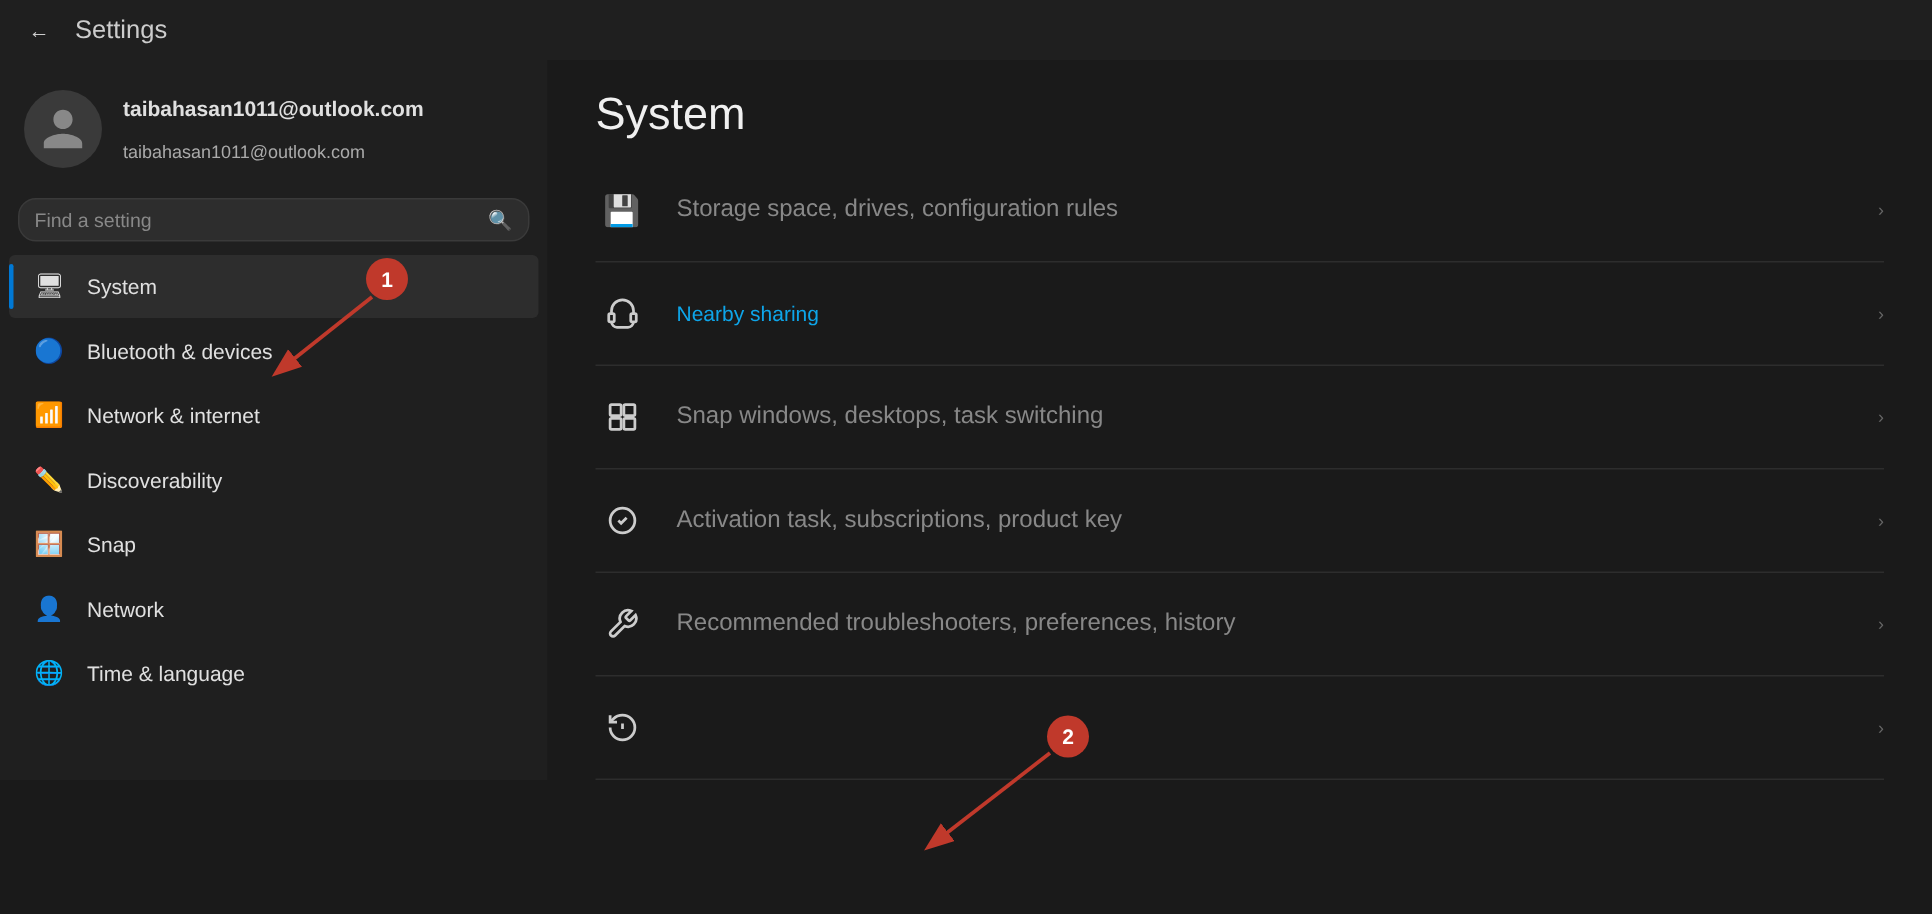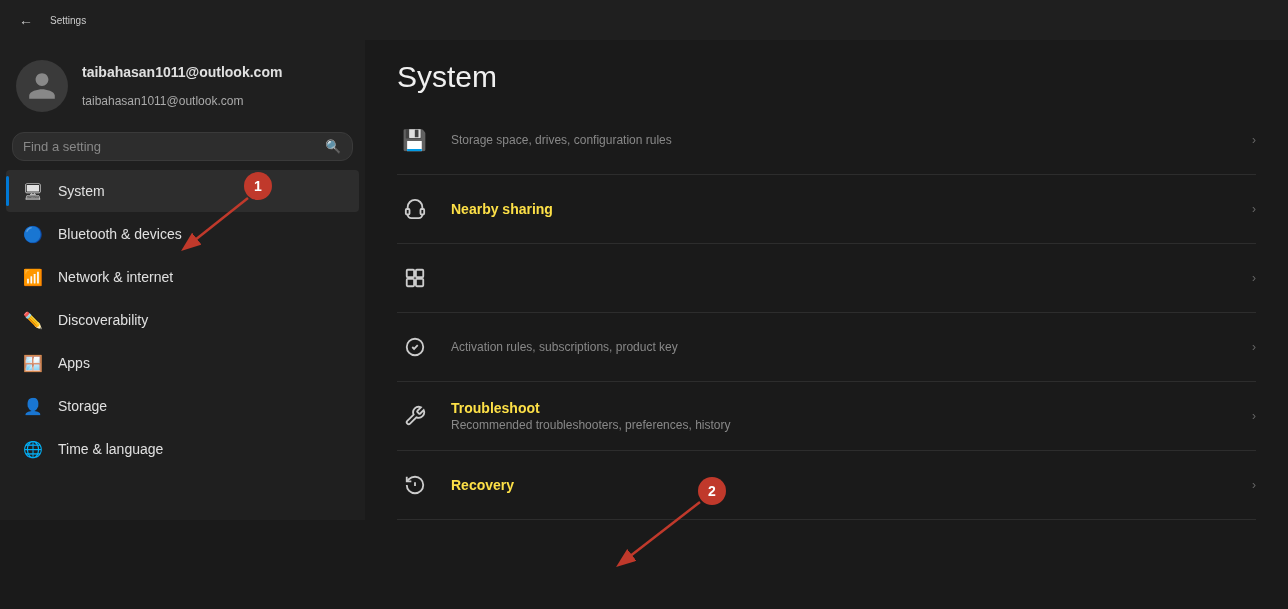--- a/index.html
+++ b/index.html
@@ -29,21 +29,21 @@
       height: 28px;
       display: flex;
       align-items: center;
       justify-content: center;
       border-radius: 4px;
       cursor: pointer;
       color: #ccc;
       font-size: 14px;
     }
     .titlebar-title {
-      font-size: 10px;
+      font-size: 17px;
       color: #ccc;
     }
 
     
     .main-layout {
       display: flex;
       flex: 1;
       overflow: hidden;
     }
 
@@ -174,22 +174,22 @@
       width: 36px;
       height: 36px;
       display: flex;
       align-items: center;
       justify-content: center;
       font-size: 20px;
       flex-shrink: 0;
       color: #ccc;
     }
     .settings-item-text { display: flex; flex-direction: column; gap: 2px; flex: 1; }
-    .settings-item-title { font-size: 14px; color: #fde047; font-weight: 700; }
-    .settings-item-desc { font-size: 12px; color: #888; }
+    .settings-item-title { font-size: 14px; color: #0ea5e9; font-weight: 400; }
+    .settings-item-desc { font-size: 16px; color: #888; }
     .settings-item-arrow { color: #666; font-size: 12px; }
 
     
     .overlay-svg {
       position: absolute;
       top: 0;
       left: 0;
       width: 1288px;
       height: 609px;
       pointer-events: none;
@@ -244,25 +244,25 @@
         <div class="nav-item">
           <span class="nav-icon">📶</span>
           <span class="nav-label">Network &amp; internet</span>
         </div>
         <div class="nav-item">
           <span class="nav-icon">✏️</span>
           <span class="nav-label">Discoverability</span>
         </div>
         <div class="nav-item">
           <span class="nav-icon">🪟</span>
-          <span class="nav-label">Apps</span>
+          <span class="nav-label">Snap</span>
         </div>
         <div class="nav-item">
           <span class="nav-icon">👤</span>
-          <span class="nav-label">Storage</span>
+          <span class="nav-label">Network</span>
         </div>
         <div class="nav-item">
           <span class="nav-icon">🌐</span>
           <span class="nav-label">Time &amp; language</span>
         </div>
       </nav>
     </div>
 
     <div class="content">
       <div class="content-header">
@@ -297,61 +297,60 @@
         <div class="settings-item">
           <div class="settings-item-icon">
             <svg width="22" height="22" viewBox="0 0 24 24" fill="none" stroke="#ccc" stroke-width="2">
               <rect x="3" y="3" width="8" height="8" rx="1"></rect>
               <rect x="13" y="3" width="8" height="8" rx="1"></rect>
               <rect x="3" y="13" width="8" height="8" rx="1"></rect>
               <rect x="13" y="13" width="8" height="8" rx="1"></rect>
             </svg>
           </div>
           <div class="settings-item-text">
+            <span class="settings-item-desc">Snap windows, desktops, task switching</span>
           </div>
           <span class="settings-item-arrow">›</span>
         </div>
 
         <div class="settings-item">
           <div class="settings-item-icon">
             <svg width="22" height="22" viewBox="0 0 24 24" fill="none" stroke="#ccc" stroke-width="2">
               <circle cx="12" cy="12" r="9"></circle>
               <polyline points="9,12 11,14 15,10"></polyline>
             </svg>
           </div>
           <div class="settings-item-text">
-            <span class="settings-item-desc">Activation rules, subscriptions, product key</span>
+            <span class="settings-item-desc">Activation task, subscriptions, product key</span>
           </div>
           <span class="settings-item-arrow">›</span>
         </div>
 
         <div class="settings-item">
           <div class="settings-item-icon">
             <svg width="22" height="22" viewBox="0 0 24 24" fill="none" stroke="#ccc" stroke-width="2">
               <path d="M14.7 6.3a1 1 0 0 0 0 1.4l1.6 1.6a1 1 0 0 0 1.4 0l3.77-3.77a6 6 0 0 1-7.94 7.94l-6.91 6.91a2.12 2.12 0 0 1-3-3l6.91-6.91a6 6 0 0 1 7.94-7.94l-3.76 3.76z"></path>
             </svg>
           </div>
           <div class="settings-item-text">
-            <span class="settings-item-title">Troubleshoot</span>
             <span class="settings-item-desc">Recommended troubleshooters, preferences, history</span>
           </div>
           <span class="settings-item-arrow">›</span>
         </div>
 
         <div class="settings-item">
           <div class="settings-item-icon">
             <svg width="22" height="22" viewBox="0 0 24 24" fill="none" stroke="#ccc" stroke-width="2">
               <path d="M3 12a9 9 0 1 0 9-9 9.75 9.75 0 0 0-6.74 2.74L3 8"></path>
               <path d="M3 3v5h5"></path>
               <line x1="12" y1="9" x2="12" y2="13"></line>
               <line x1="12" y1="17" x2="12.01" y2="17"></line>
             </svg>
           </div>
           <div class="settings-item-text">
-            <span class="settings-item-title">Recovery</span>
           </div>
           <span class="settings-item-arrow">›</span>
         </div>
 
       </div>
     </div>
   </div>
 
   <svg class="overlay-svg">
 

